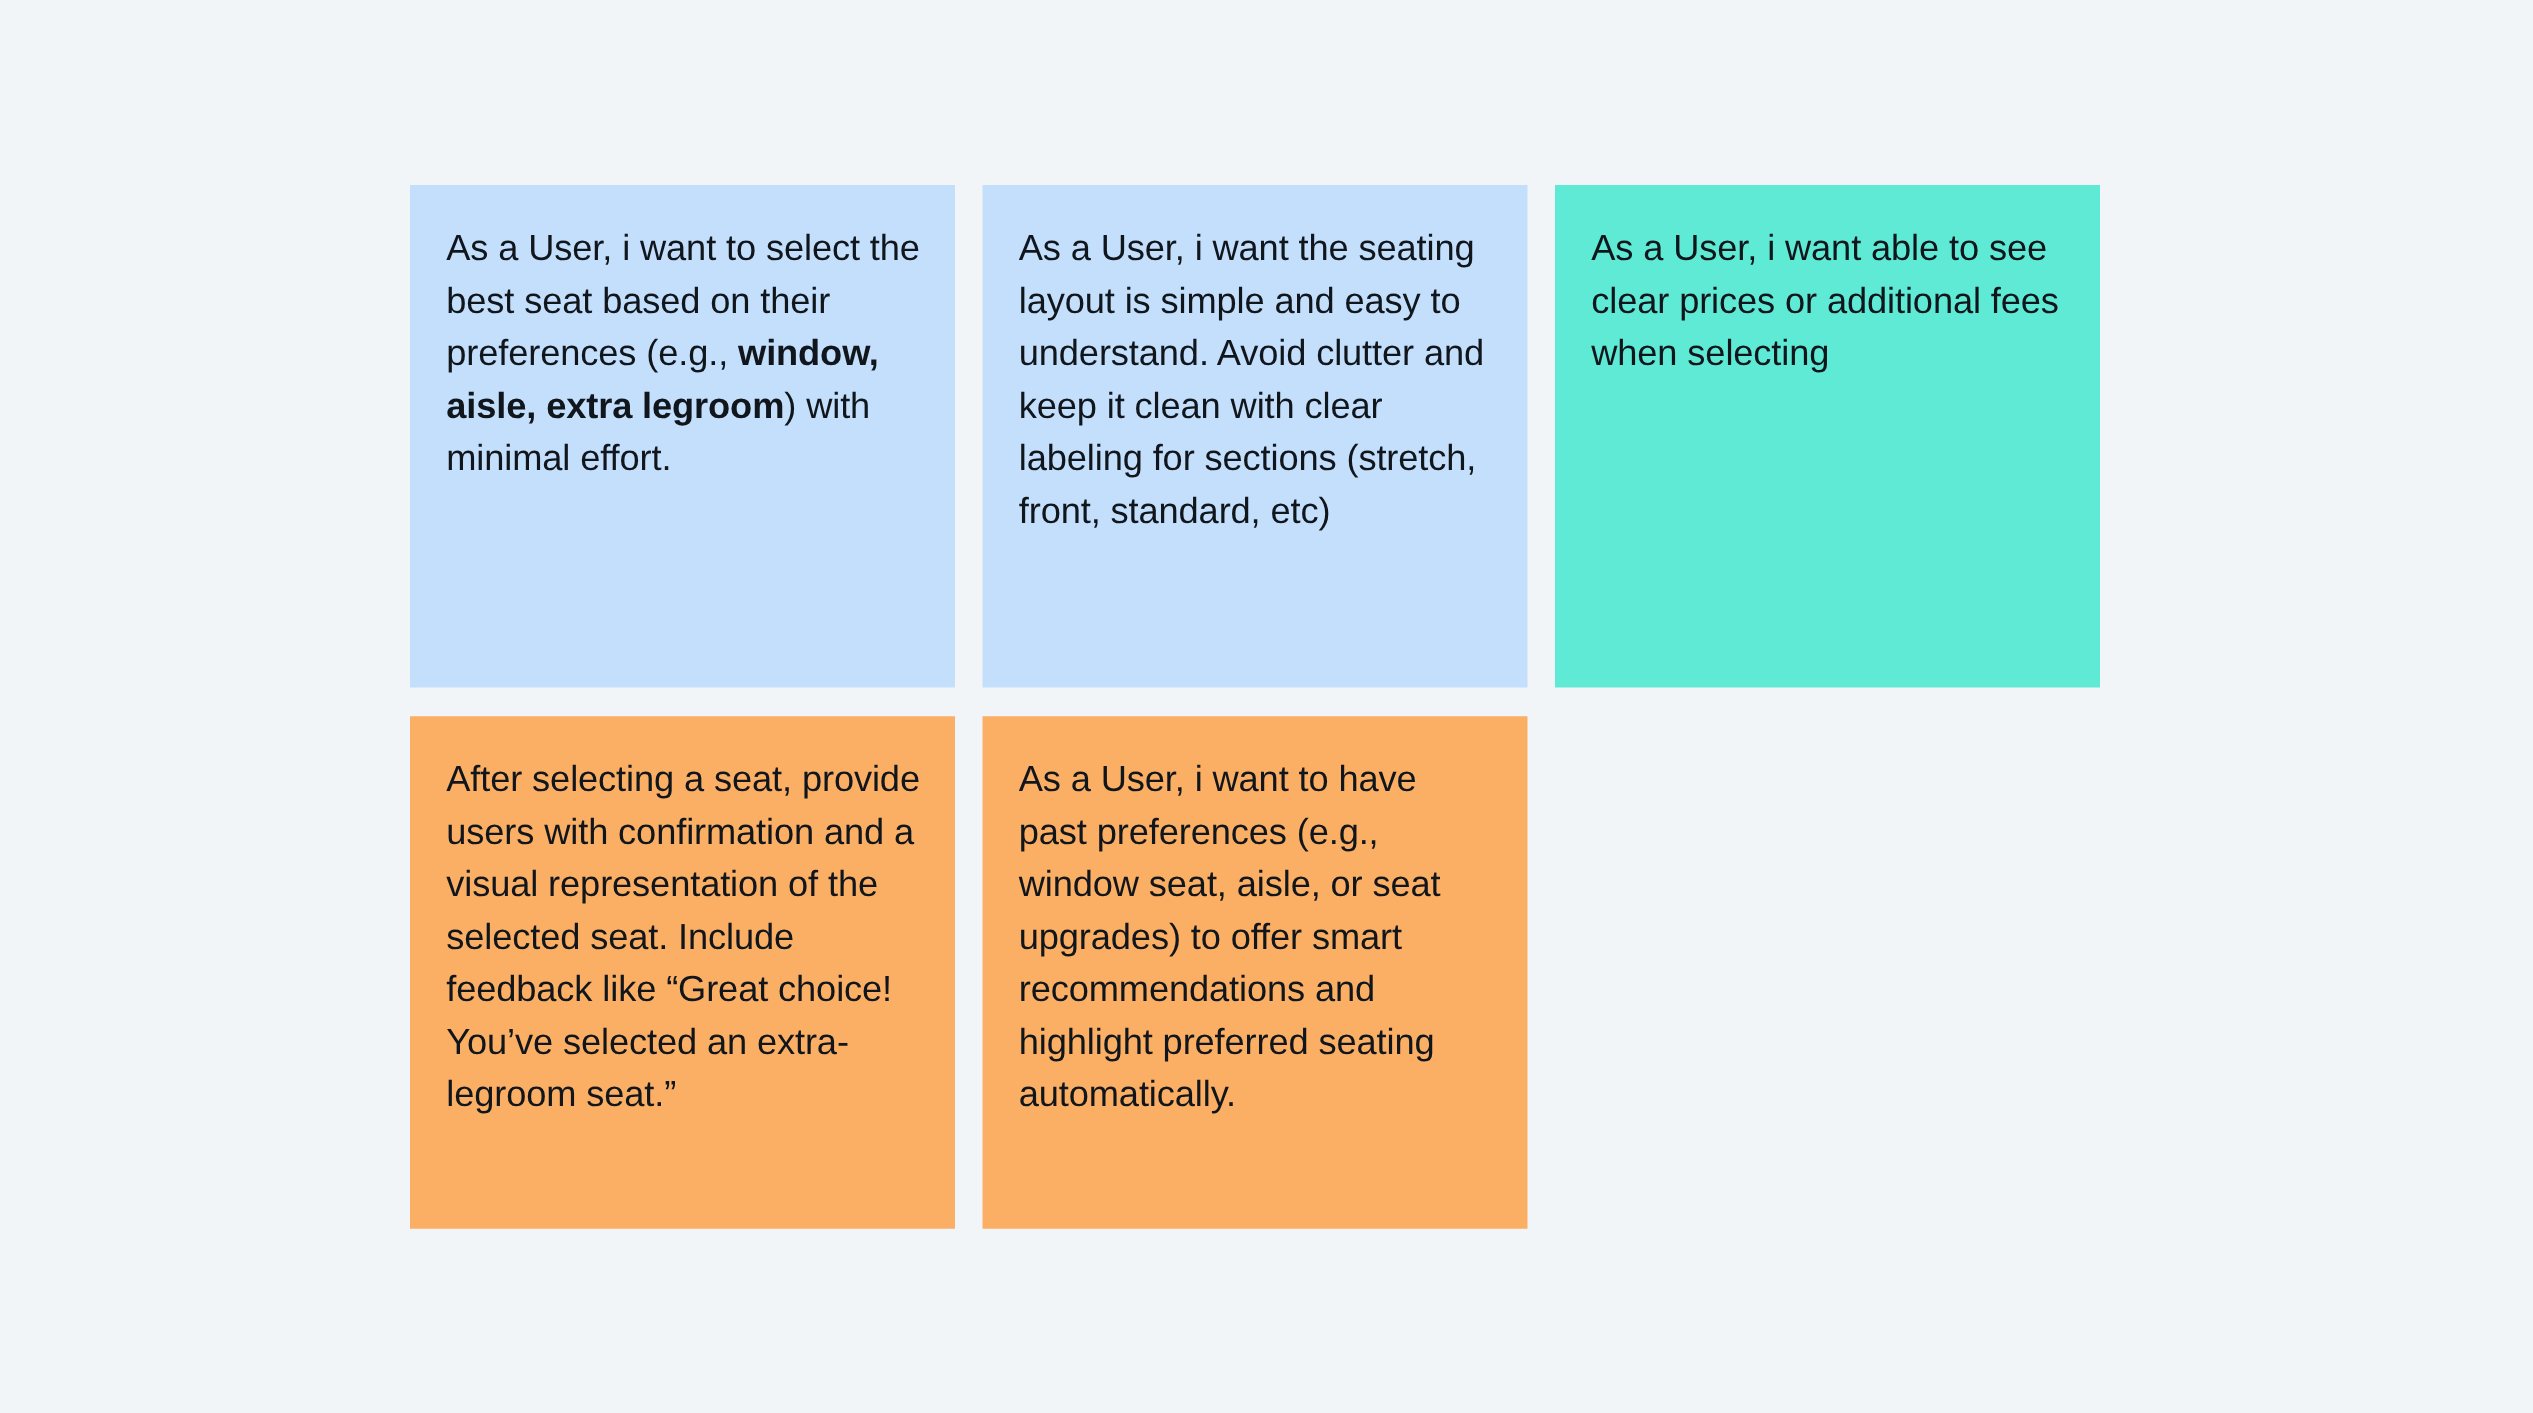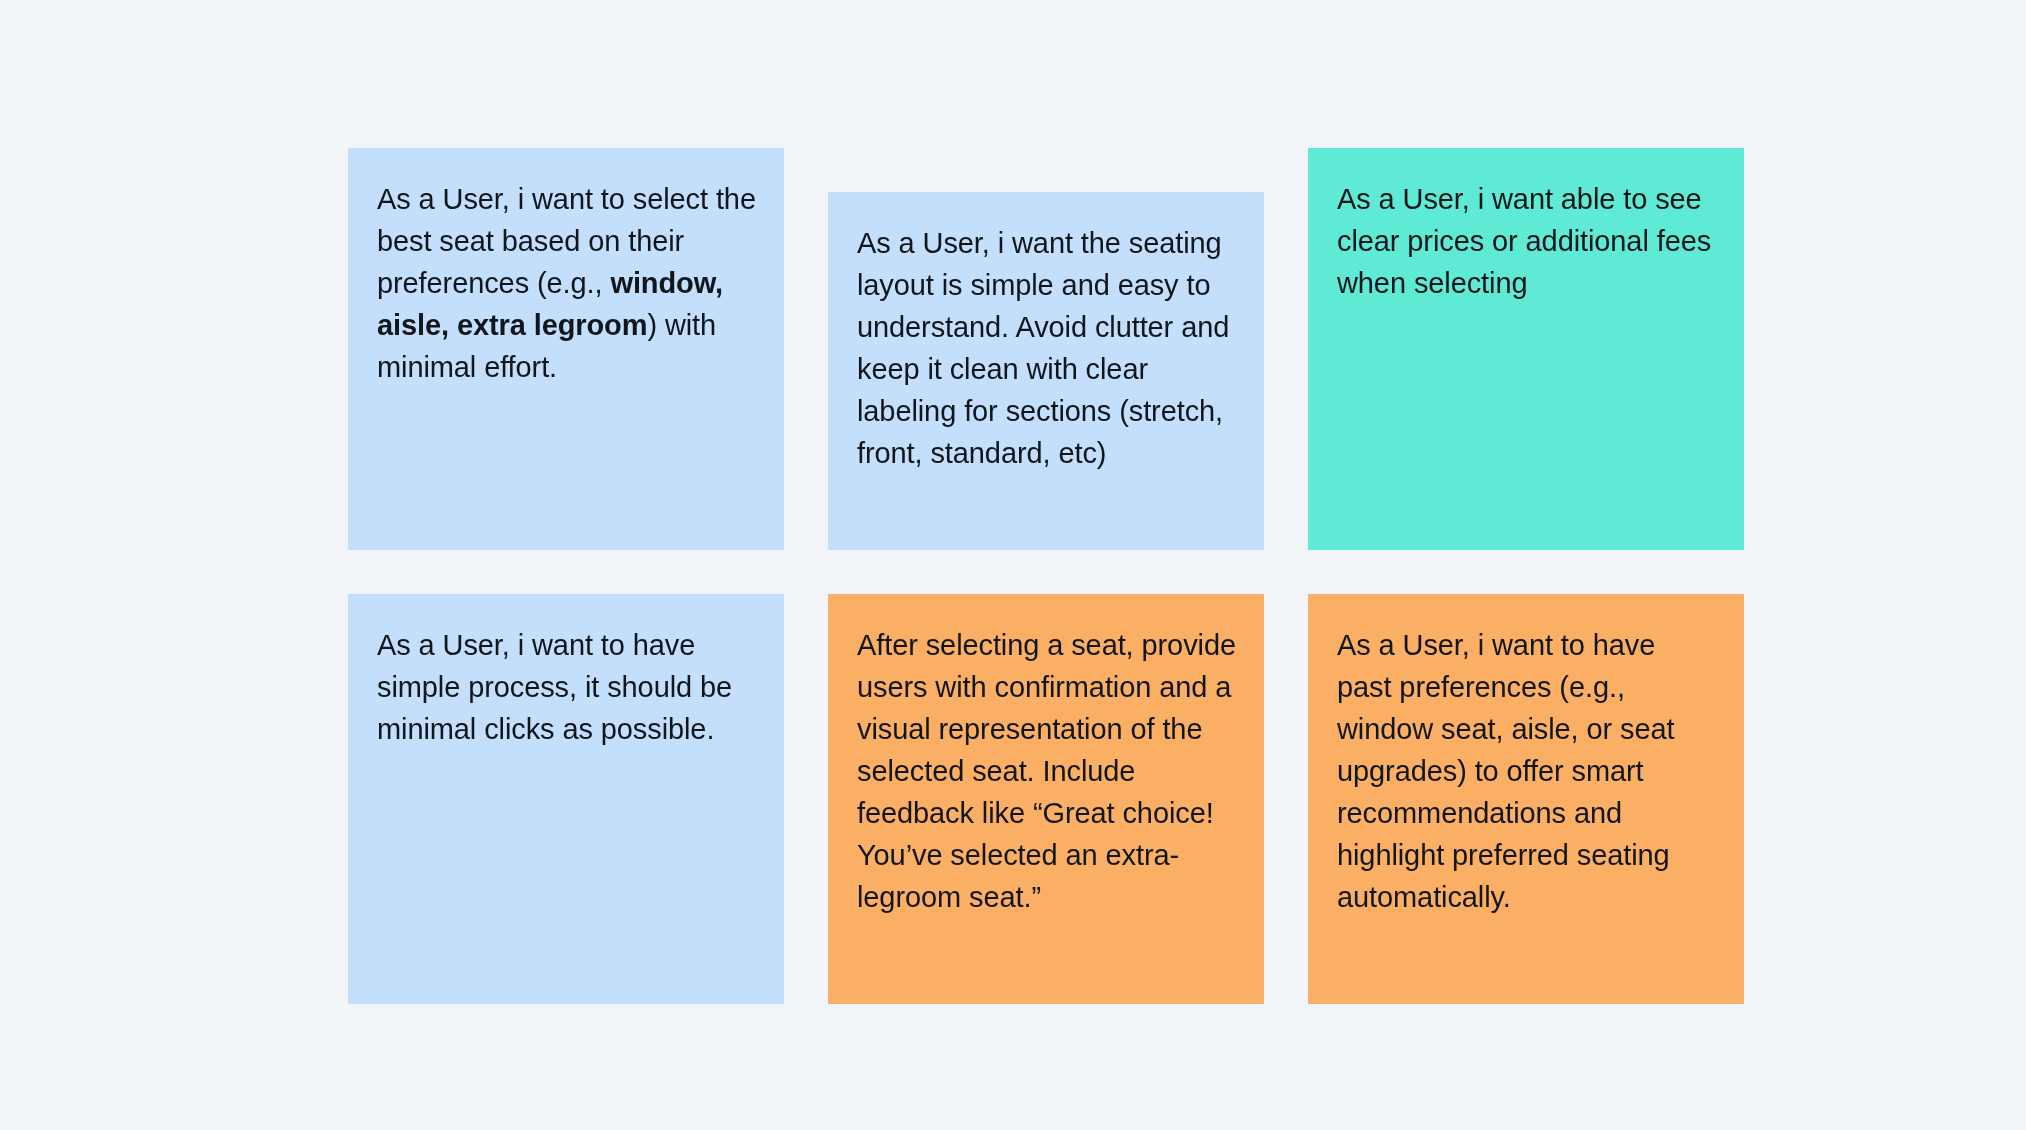--- a/index.html
+++ b/index.html
@@ -8,29 +8,28 @@
   }
   body {
     width: 2026px;
     height: 1130px;
     background: #f2f5f8;
     font-family: "Liberation Sans", "DejaVu Sans", sans-serif;
     overflow: hidden;
   }
   .board {
     position: absolute;
-    left: 348px;
+    left: 328px;
     top: 148px;
     width: 1428px;
     display: grid;
     grid-template-columns: repeat(3, 436px);
     grid-template-rows: 402px 410px;
     column-gap: 22px;
     row-gap: 23px;
-    gap: 44px;
   }
   .sticky {
     box-sizing: border-box;
     padding: 30px 28px 28px 29px;
     font-size: 29px;
     line-height: 42px;
     color: #11161c;
     letter-spacing: -0.1px;
     overflow: hidden;
     word-wrap: break-word;
@@ -43,28 +42,25 @@
   }
   .sticky b, .sticky strong { font-weight: 700; }
 </style>
 </head>
 <body style="background: rgb(242, 245, 248);">
 
 <div class="board">
   <div class="sticky blue" style="background: rgb(195, 223, 252);">
       <span class="note-text"><span>As a User, i want to select the best seat based on their preferences (e.g., </span><b>window, aisle, extra legroom</b><span>) with minimal effort.</span></span>
     </div>
-  <div class="sticky blue" style="background: rgb(195, 223, 252); margin-top: 44px;">
+  <div class="sticky blue" style="background: rgb(195, 223, 252);">
       <span class="note-text"><span>As a User, i want the seating layout is simple and easy to understand. Avoid clutter and keep it clean with clear labeling for sections (stretch, front, standard, etc)</span></span>
     </div>
   <div class="sticky blue" style="background: #5eead4;">
       <span class="note-text"><span>As a User, i want able to see clear prices or additional fees when selecting</span></span>
-    </div>
-  <div class="sticky blue" style="background: rgb(195, 223, 252);">
-      <span class="note-text"><span>As a User, i want to have simple process, it should be minimal clicks as possible.</span></span>
     </div>
   <div class="sticky orange" style="background: rgb(251, 175, 100);">
       <span class="note-text"><span>After selecting a seat, provide users with confirmation and a visual representation of the selected seat. Include feedback like “Great choice! You’ve selected an extra-legroom seat.”</span></span>
     </div>
   <div class="sticky orange" style="background: rgb(251, 175, 100);">
       <span class="note-text"><span>As a User, i want to have past preferences (e.g., window seat, aisle, or seat upgrades) to offer smart recommendations and highlight preferred seating automatically.</span></span>
     </div>
 </div>
 
 </body></html>

